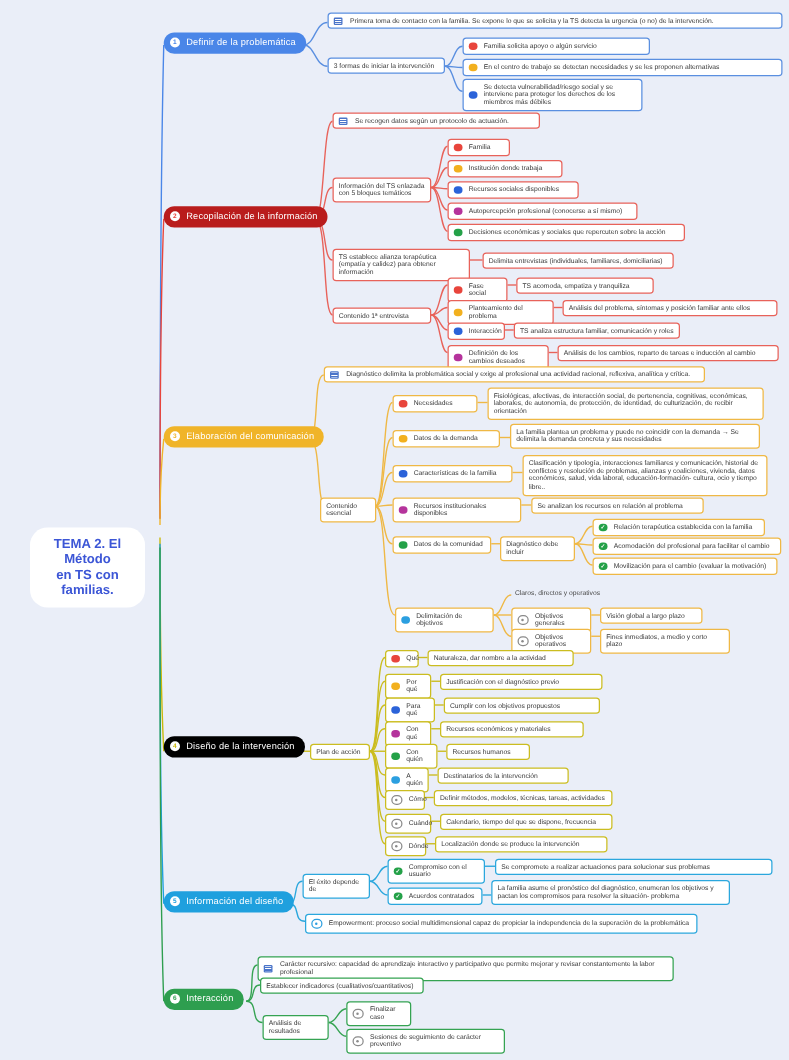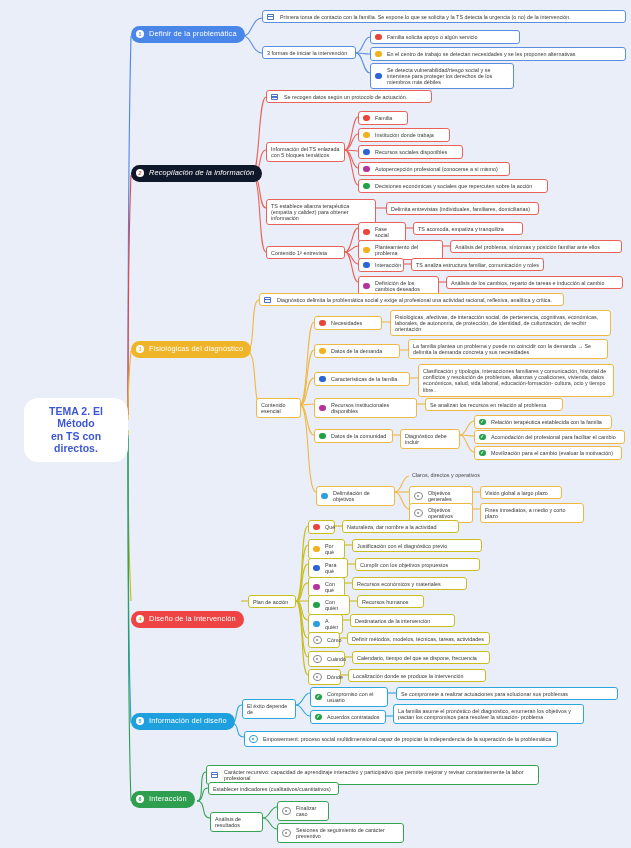--- a/index.html
+++ b/index.html
@@ -199,24 +199,24 @@
       <path d="M386 716 L393 716" stroke="#2ba7dd"></path>
 
       <path d="M197 801 C205 801 198 772 206 772" stroke="#35a352"></path>
       <path d="M197 801 C205 801 200 788 208 788" stroke="#35a352"></path>
       <path d="M197 801 C207 801 200 818 210 818" stroke="#35a352"></path>
       <path d="M263 818 C270 818 270 807 277 807" stroke="#35a352"></path>
       <path d="M263 818 C270 818 270 829 277 829" stroke="#35a352"></path>
     </g>
   </svg>
 
-  <div class="node root" style="left:24px;top:398px;width:104px;">
+  <div class="node root" style="left:24px;top:422px;width:92px;">
     <div>
       <span>TEMA 2. El Método</span>
-      <span>en TS con directos.</span>
+      <span>en TS con familias.</span>
     </div>
   </div>
 
   <div class="node branch" style="left:131px;top:26px;background:#4a86e8;">
     <span class="num" style="color:#4a86e8;">1</span>
     <span>Definir de la problemática</span>
   </div>
 
   <div class="node box t-blue wrap" style="left:262px;top:10px;width:364px;">
     <span class="note"></span>
@@ -235,21 +235,21 @@
   <div class="node box t-blue" style="left:370px;top:47px;width:256px;">
     <span class="dot" style="background:#f2b01e;"></span>
     <span>En el centro de trabajo se detectan necesidades y se les proponen alternativas</span>
   </div>
 
   <div class="node box t-blue wrap" style="left:370px;top:63px;width:144px;">
     <span class="dot" style="background:#2b63d9;"></span>
     <span>Se detecta vulnerabilidad/riesgo social y se interviene para proteger los derechos de los miembros más débiles</span>
   </div>
 
-  <div class="node branch" style="left:131px;top:165px;background:#0f172a;font-style:italic;">
+  <div class="node branch" style="left:131px;top:165px;background:#b91c1c;">
     <span class="num" style="color:#e8453c;">2</span>
     <span>Recopilación de la información</span>
   </div>
 
   <div class="node box t-red" style="left:266px;top:90px;width:166px;">
     <span class="note"></span>
     <span>Se recogen datos según un protocolo de actuación.</span>
   </div>
 
   <div class="node box t-red wrap" style="left:266px;top:142px;width:79px;">
@@ -315,21 +315,21 @@
   <div class="node box t-red" style="left:358px;top:276px;width:81px;">
     <span class="dot" style="background:#b5339c;"></span>
     <span>Definición de los cambios deseados</span>
   </div>
   <div class="node box t-red" style="left:446px;top:276px;width:177px;">
     <span>Análisis de los cambios, reparto de tareas e inducción al cambio</span>
   </div>
 
   <div class="node branch" style="left:131px;top:341px;background:#f0b429;">
     <span class="num" style="color:#f0b429;">3</span>
-    <span>Fisiológicas del diagnóstico</span>
+    <span>Elaboración del comunicación</span>
   </div>
 
   <div class="node box t-yellow" style="left:259px;top:293px;width:305px;">
     <span class="note"></span>
     <span>Diagnóstico delimita la problemática social y exige al profesional una actividad racional, reflexiva, analítica y crítica.</span>
   </div>
 
   <div class="node box t-yellow" style="left:256px;top:398px;width:45px;">
     <span>Contenido esencial</span>
   </div>
@@ -401,21 +401,21 @@
     <span>Visión global a largo plazo</span>
   </div>
   <div class="node box t-yellow" style="left:409px;top:503px;width:64px;color:#8a8a8a;">
     <span class="ring"></span>
     <span style="color:#3a3a3a;">Objetivos operativos</span>
   </div>
   <div class="node box t-yellow" style="left:480px;top:503px;width:104px;">
     <span>Fines inmediatos, a medio y corto plazo</span>
   </div>
 
-  <div class="node branch" style="left:131px;top:611px;background:#ef4444;text-align:center;">
+  <div class="node branch" style="left:131px;top:589px;background:#000000;text-align:center;">
     <span class="num" style="color:#c9b80a;">4</span>
     <span>Diseño de la intervención</span>
   </div>
 
   <div class="node box t-olive" style="left:248px;top:595px;width:48px;">
     <span>Plan de acción</span>
   </div>
 
   <div class="node box t-olive" style="left:308px;top:520px;width:27px;">
     <span class="dot" style="background:#e8453c;"></span>

